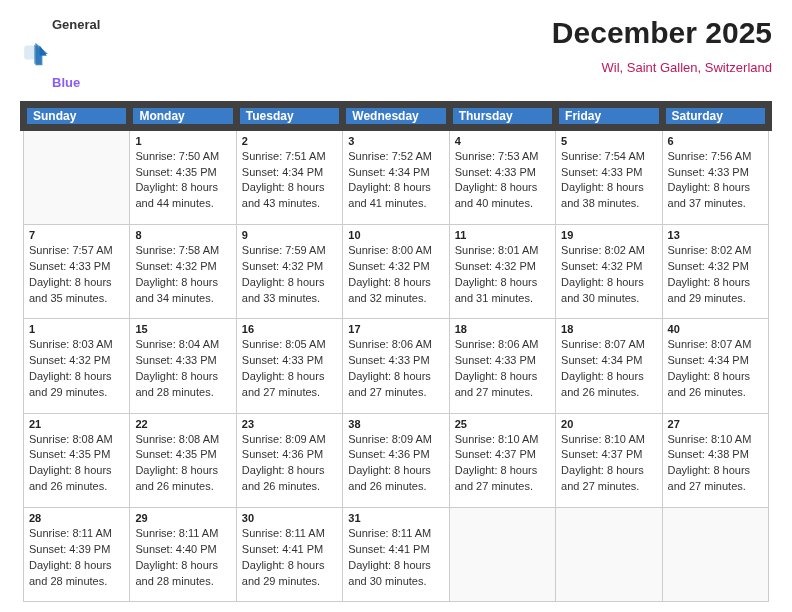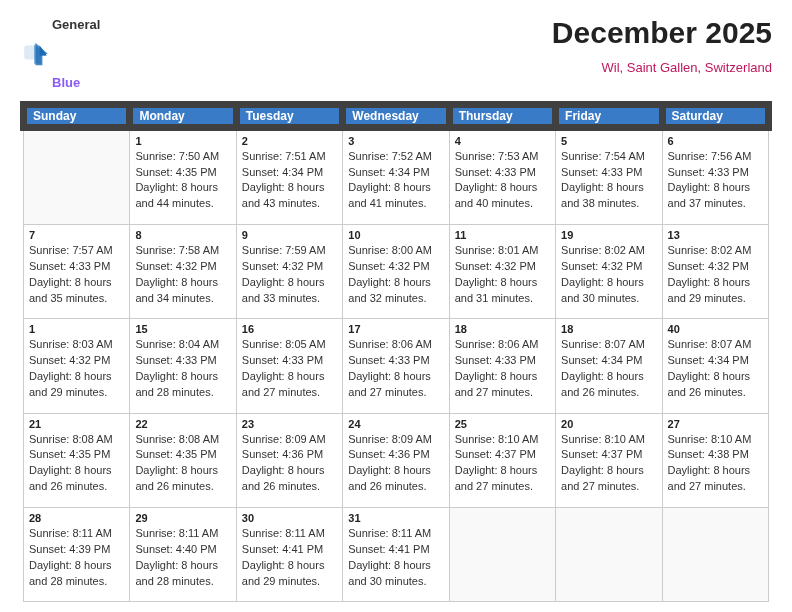--- a/index.html
+++ b/index.html
@@ -231,21 +231,21 @@
           </td>
           <td>
             <span class="day-num">22</span>
             <div class="day-info">Sunrise: 8:08 AM<br>Sunset: 4:35 PM<br>Daylight: 8 hours<br>and 26 minutes.</div>
           </td>
           <td>
             <span class="day-num">23</span>
             <div class="day-info">Sunrise: 8:09 AM<br>Sunset: 4:36 PM<br>Daylight: 8 hours<br>and 26 minutes.</div>
           </td>
           <td>
-            <span class="day-num">24</span>
+            <span class="day-num">38</span>
             <div class="day-info">Sunrise: 8:09 AM<br>Sunset: 4:36 PM<br>Daylight: 8 hours<br>and 26 minutes.</div>
           </td>
           <td>
             <span class="day-num">25</span>
             <div class="day-info">Sunrise: 8:10 AM<br>Sunset: 4:37 PM<br>Daylight: 8 hours<br>and 27 minutes.</div>
           </td>
           <td>
             <span class="day-num">20</span>
             <div class="day-info">Sunrise: 8:10 AM<br>Sunset: 4:37 PM<br>Daylight: 8 hours<br>and 27 minutes.</div>
           </td>

